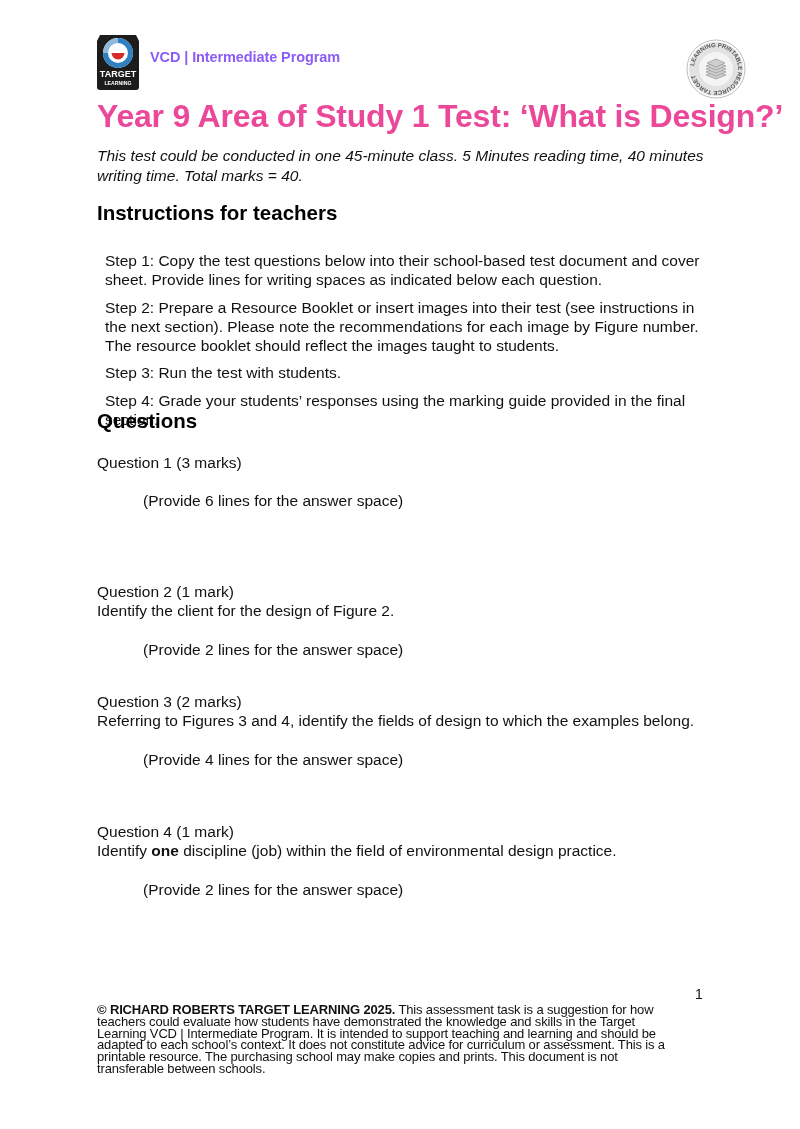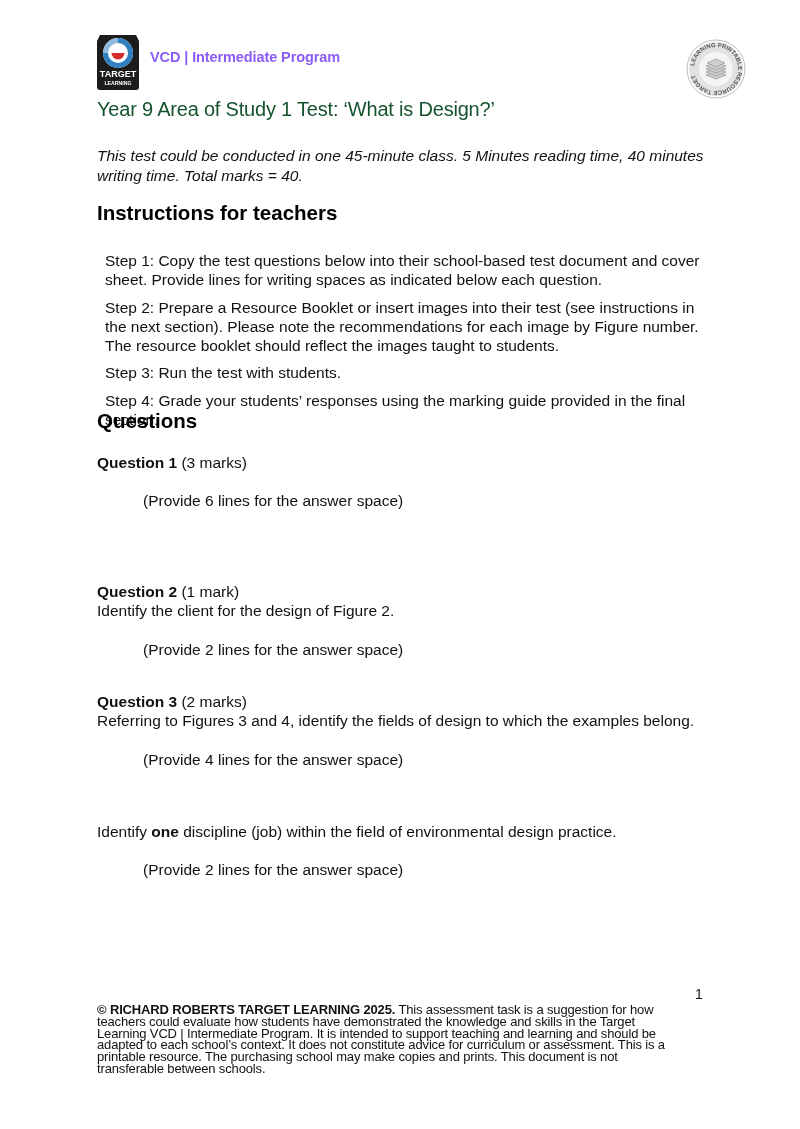--- a/index.html
+++ b/index.html
@@ -9,21 +9,21 @@
     }
     .logo { position: absolute; left: 96px; top: 33px; width: 44px; height: 58px; }
     .program-name {
       position: absolute; left: 150px; top: 49px;
       font-size: 14.5px; font-weight: bold; color: #8b5cf6; letter-spacing: -0.1px;
     }
     .badge { position: absolute; left: 686px; top: 39px; width: 60px; height: 60px; }
 
     .title {
       position: absolute; left: 97px; top: 98px; margin: 0;
-      font-size: 20px; font-weight: normal; color: #14532d; letter-spacing: -0.2px;
+      font-size: 32px; font-weight: bold; color: #ec4899; letter-spacing: -0.2px;
     }
     .intro {
       position: absolute; left: 97px; top: 146px; width: 620px; margin: 0;
       font-size: 15.5px; line-height: 19.5px; font-style: italic;
     }
     h2 {
       position: absolute; left: 97px; margin: 0;
       font-size: 20.5px; font-weight: bold; color: #000;
     }
     .h-instructions { top: 201px; }
@@ -32,21 +32,21 @@
       position: absolute; left: 97px; top: 243px; width: 620px;
       font-size: 15.5px; line-height: 19.3px;
     }
     .steps p { margin: 8px; }
 
     .question {
       position: absolute; left: 97px; width: 620px;
       font-size: 15.5px; line-height: 19.3px;
     }
     .question p { margin: 0; }
-    .question .q-head b { font-weight: bold; text-align: center; }
+    .question .q-head b { font-weight: normal; text-align: center; }
     .question .prompt b { font-weight: bold; }
     .question .answer-note { margin-top: 19px; margin-left: 46px; }
     .q1 { top: 453px; }
     .q2 { top: 582px; }
     .q3 { top: 692px; }
     .q4 { top: 822px; }
 
     .page-number {
       position: absolute; left: 695px; top: 986px; font-size: 14px; color: #111;
     }
@@ -118,18 +118,19 @@
   <p class="answer-note">(Provide 2 lines for the answer space)</p>
 </div>
 
 <div class="question q3">
   <p class="q-head"><b>Question 3</b> <span>(2 marks)</span></p>
   <p class="prompt"><span>Referring to Figures 3 and 4, identify the fields of design to which the examples belong.</span><b></b><span></span></p>
   <p class="answer-note">(Provide 4 lines for the answer space)</p>
 </div>
 
 <div class="question q4">
+  <p class="q-head"><b>Question 4</b> <span>(1 mark)</span></p>
   <p class="prompt"><span>Identify </span><b>one</b><span> discipline (job) within the field of environmental design practice.</span></p>
   <p class="answer-note">(Provide 2 lines for the answer space)</p>
 </div>
 
 <div class="page-number">1</div>
 <div class="footer"><b>© RICHARD ROBERTS TARGET LEARNING 2025.</b><span> This assessment task is a suggestion for how teachers could evaluate how students have demonstrated the knowledge and skills in the Target Learning VCD | Intermediate Program. It is intended to support teaching and learning and should be adapted to each school’s context. It does not constitute advice for curriculum or assessment. This is a printable resource. The purchasing school may make copies and prints. This document is not transferable between schools.</span></div>
 
 </body></html>

